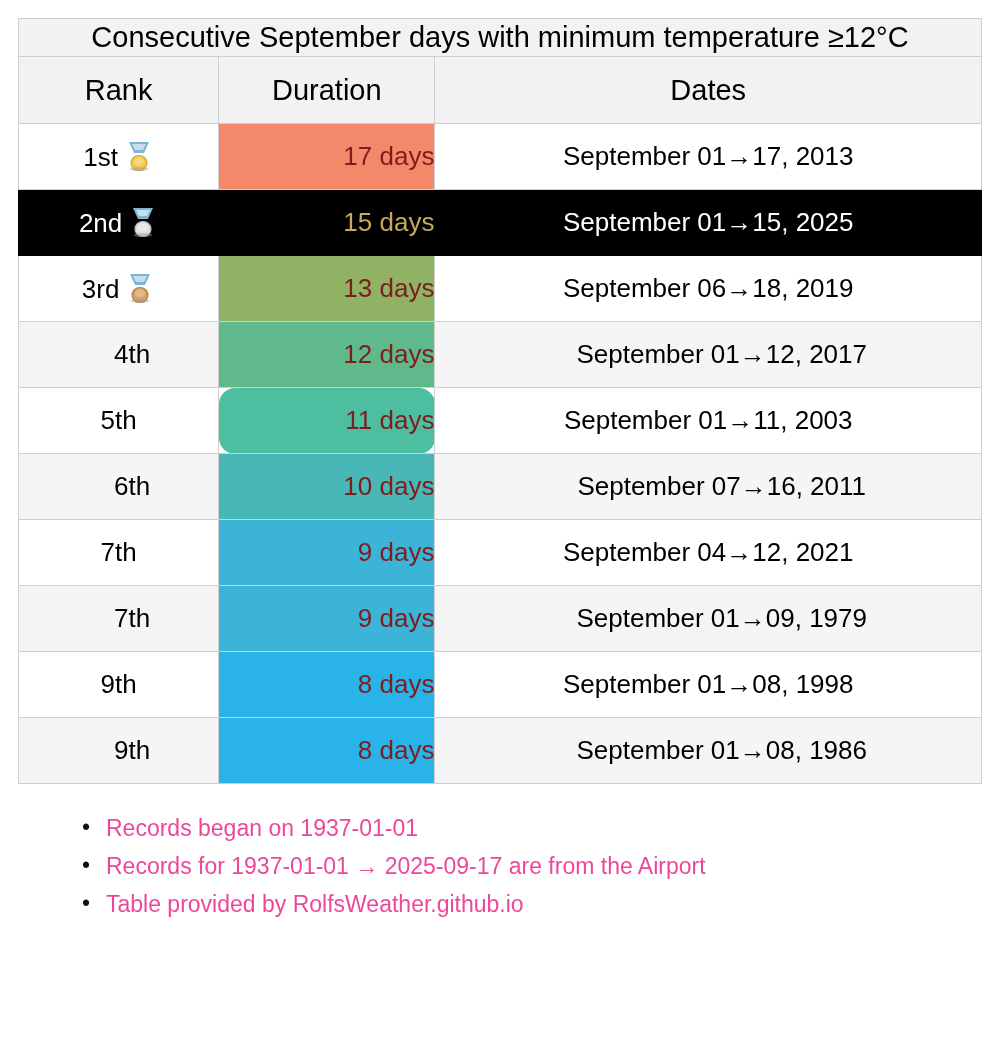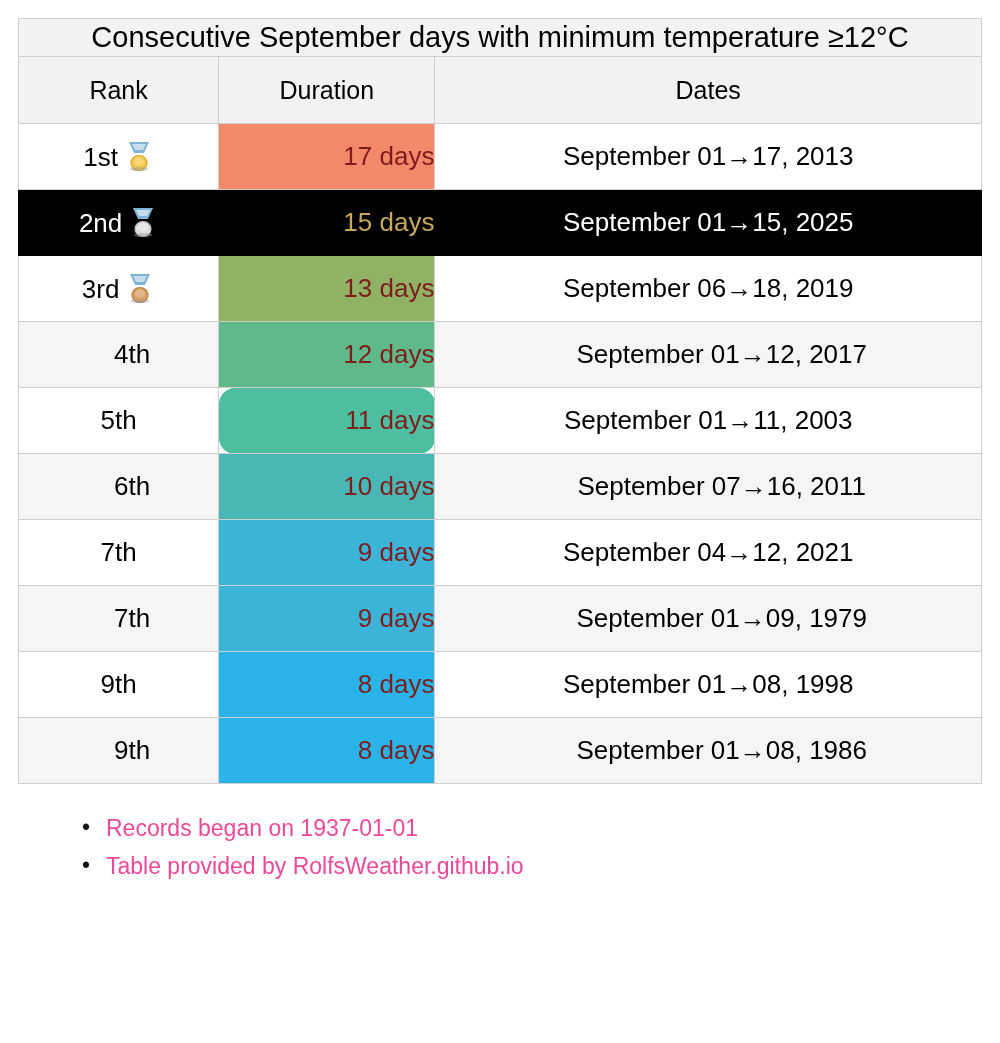--- a/index.html
+++ b/index.html
@@ -33,21 +33,21 @@
     text-align: center;
     font-size: 29px;
     color: #000;
     line-height: 1.28;
     padding: 17px 40px 19px 40px;
     font-weight: normal;
   }
   .hdr-cell {
     background: #f2f2f2;
     text-align: center;
-    font-size: 25px;
+    font-size: 29px;
     color: #000;
     font-weight: normal;
     height: 66px;
   }
   .col-rank { width: 200px; }
   .col-dur  { width: 216px; }
   .col-dates{ width: 546px; }
 
   .row-rank {
     text-align: center;
@@ -199,16 +199,17 @@
         <tr class="alt">
           <td class="row-rank"><span>9th</span></td>
           <td class="row-dur" style="background: rgb(41, 179, 232);">8 days</td>
           <td class="row-dates">September 01→08, 1986</td>
         </tr>
       </tbody>
   </table>
 
   <ul class="notes" id="notes-list">
       <li>Records began on 1937-01-01</li>
+      <li>Records for 1937-01-01 → 2025-09-17 are from the Airport</li>
       <li>Table provided by RolfsWeather.github.io</li>
     </ul>
 
 </div>
 
 </body></html>

